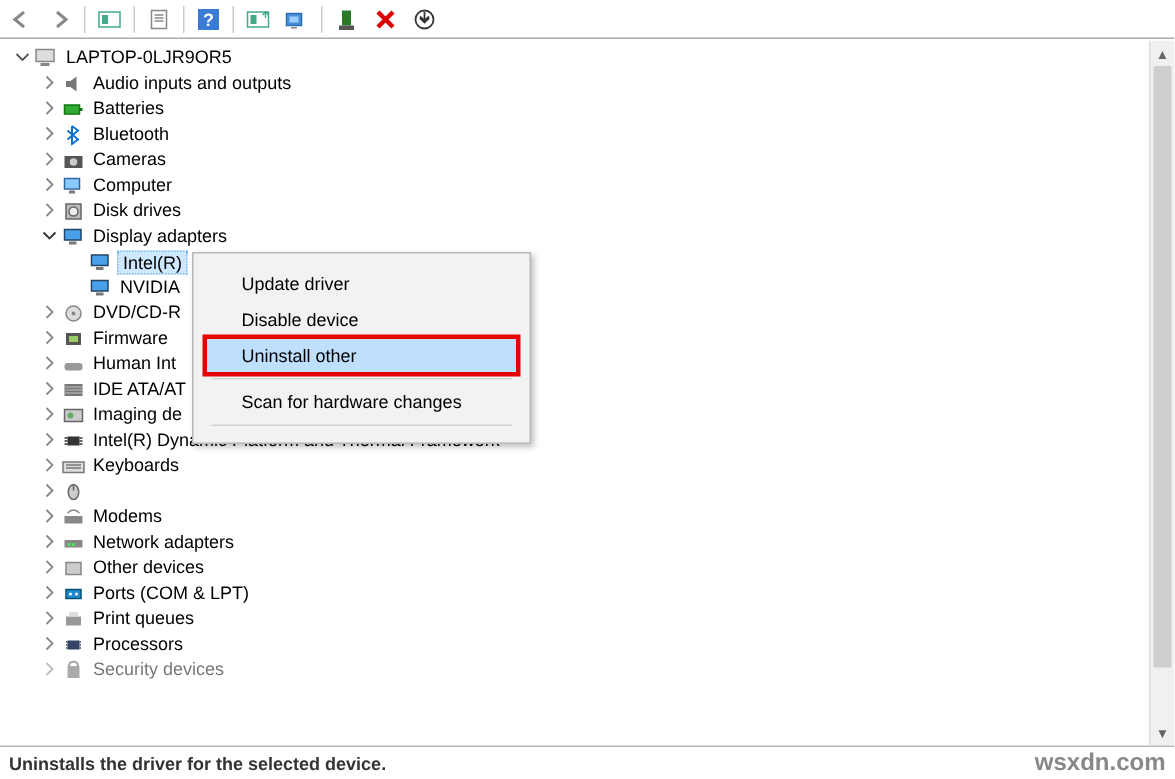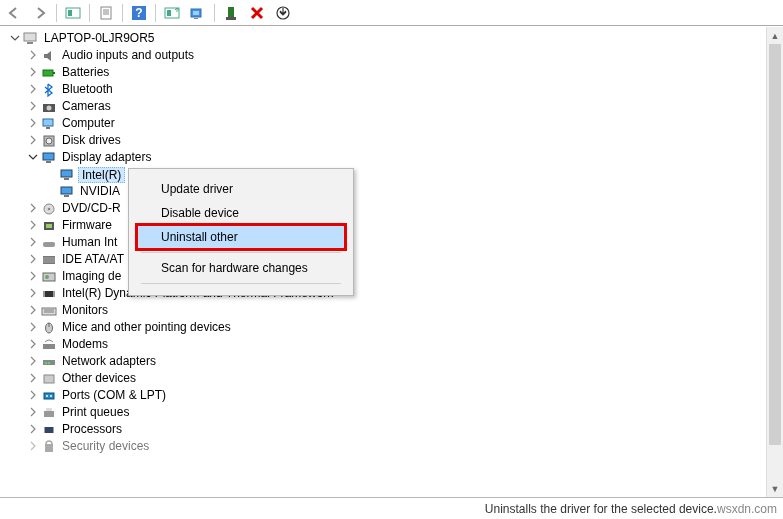--- a/index.html
+++ b/index.html
@@ -126,26 +126,27 @@
   
   .statusbar {
     position: absolute;
     left: 0; right: 0; bottom: 0;
     height: 22px;
     border-top: 1px solid #b7b7b7;
     display: flex; align-items: center;
     padding: 0 6px;
     font-size: 12px;
     background: #fff;
-    justify-content: flex-end;
+    justify-content: space-between;
     color: #333;
+    font-weight: bold;
   }
   .watermark {
     color: #888;
-    font-size: 12px;
+    font-size: 16px;
   }
 </style>
 </head>
 <body>
 
 <div class="toolbar">
   <div class="tbtn">
     <svg width="14" height="14" viewBox="0 0 14 14">
         <path d="M9 2 L3 7 L9 12" fill="none" stroke="#888" stroke-width="2"></path>
       </svg>
@@ -445,35 +446,34 @@
               <path d="M3 1 L7 5 L3 9" fill="none" stroke="#888" stroke-width="1.2"></path>
             </svg>
           </span>
       <span class="nicon">
             <svg width="16" height="14" viewBox="0 0 16 14">
               <rect x="1" y="4" width="14" height="7" fill="#ddd" stroke="#777"></rect>
               <line x1="3" y1="6" x2="13" y2="6" stroke="#777"></line>
               <line x1="3" y1="8" x2="13" y2="8" stroke="#777"></line>
             </svg>
           </span>
-      <span class="nlabel">Monitors</span>
+      <span class="nlabel">Keyboards</span>
     </div>
         <div class="node indent1">
       <span class="twisty">
             <svg width="10" height="10" viewBox="0 0 10 10">
               <path d="M3 1 L7 5 L3 9" fill="none" stroke="#888" stroke-width="1.2"></path>
             </svg>
           </span>
       <span class="nicon">
             <svg width="16" height="14" viewBox="0 0 16 14">
               <ellipse cx="8" cy="7" rx="3.5" ry="5" fill="#ccc" stroke="#666"></ellipse>
               <line x1="8" y1="2" x2="8" y2="6" stroke="#666"></line>
             </svg>
           </span>
-      <span class="nlabel">Mice and other pointing devices</span>
     </div>
         <div class="node indent1">
       <span class="twisty">
             <svg width="10" height="10" viewBox="0 0 10 10">
               <path d="M3 1 L7 5 L3 9" fill="none" stroke="#888" stroke-width="1.2"></path>
             </svg>
           </span>
       <span class="nicon">
             <svg width="16" height="14" viewBox="0 0 16 14">
               <rect x="2" y="6" width="12" height="5" fill="#888"></rect>

